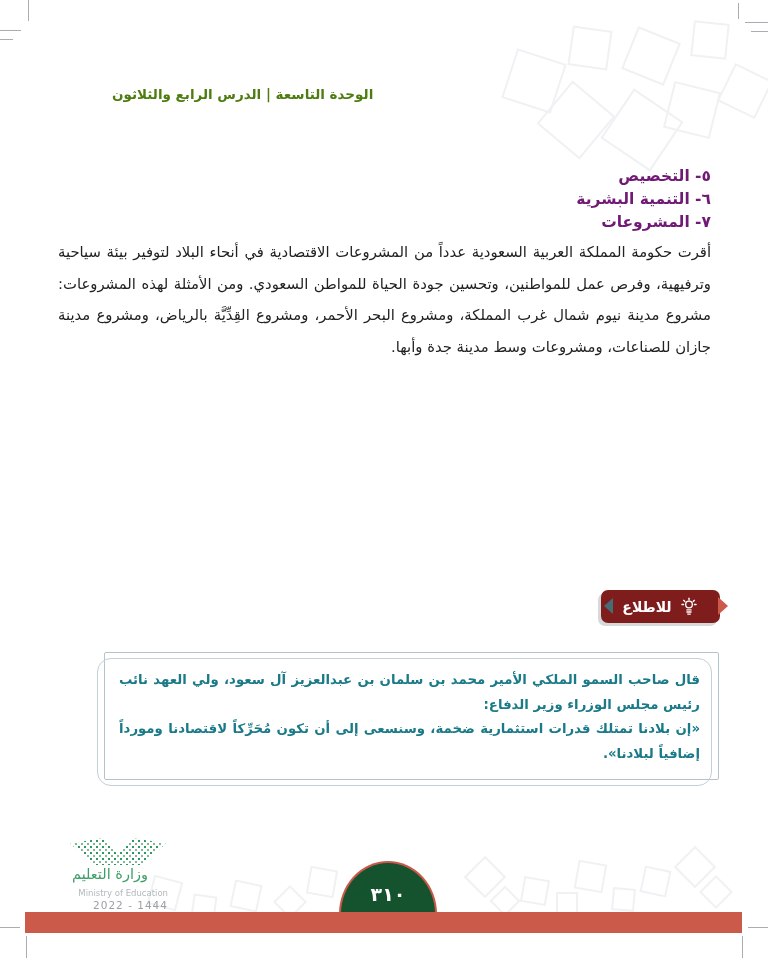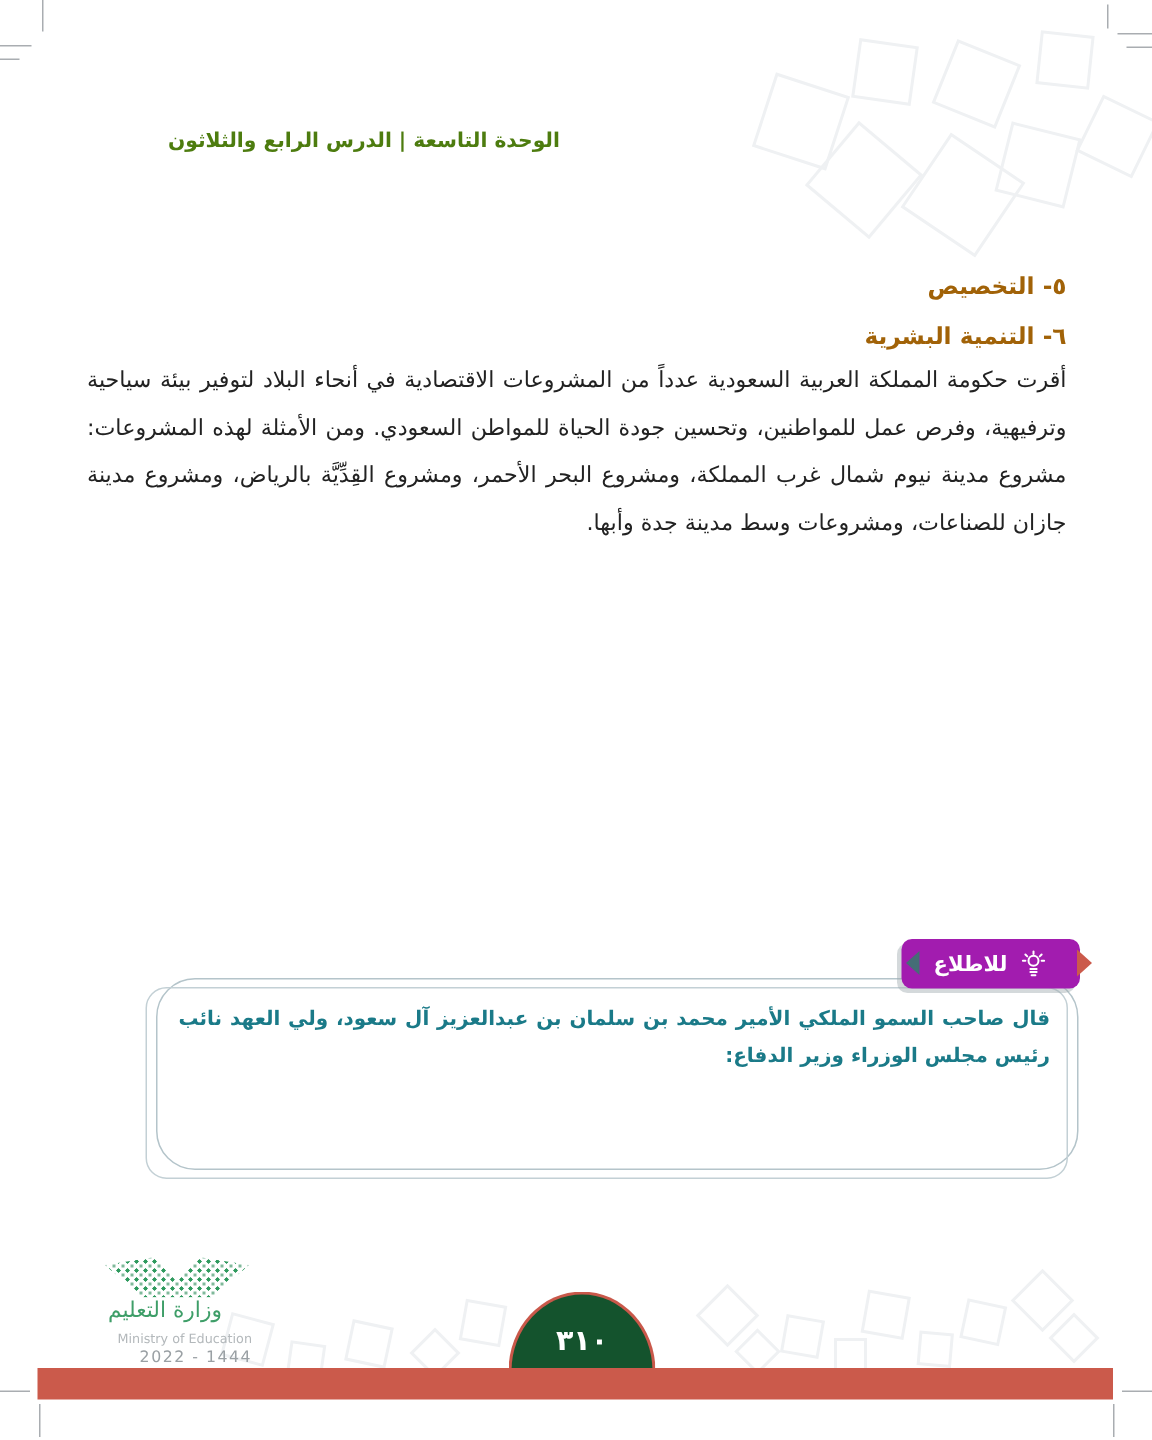--- a/index.html
+++ b/index.html
@@ -21,51 +21,51 @@
     direction:rtl;color:#4d7c0f;font-weight:bold;font-size:13.5px;
     letter-spacing:0;
   }
 
   
   .content{
     position:absolute;top:167px;right:57px;width:653px;
     direction:rtl;color:#1c1c1c;
   }
   .content h3{
-    margin:15px 0 5px 0;font-size:15.5px;font-weight:bold;color:#a16207;
+    margin:0 0 5px 0;font-size:15.5px;font-weight:bold;color:#701a75;
   }
   .content p{
     margin:0 0 17px 0;font-size:14.8px;line-height:31.5px;
     text-align:justify;text-align-last:right;color:#222;
   }
 
   
   .badge{
-    position:absolute;top:626px;left:601px;width:119px;height:33px;
-    background:#a21caf;border-radius:7px;
+    position:absolute;top:590px;left:601px;width:119px;height:33px;
+    background:#7f1d1d;border-radius:7px;
     box-shadow:-3px 3px 0 rgba(160,170,175,.45);
     display:flex;align-items:center;justify-content:center;gap:7px;
     direction:rtl;z-index:5;
   }
   .badge .arrow{
     position:absolute;right:-8px;top:7px;width:0;height:0;
     border-top:9px solid transparent;border-bottom:9px solid transparent;
     border-left:10px solid #cb5a4b;
   }
   .badge .notch{
     position:absolute;left:3px;top:8px;width:0;height:0;
     border-top:8px solid transparent;border-bottom:8px solid transparent;
     border-right:9px solid #456d76;
   }
   .badge-label{color:#fff;font-weight:bold;font-size:14px;}
 
   
   .callout-box{
     position:absolute;top:652px;left:104px;width:613px;height:126px;
-    border:1.6px solid #b4c4ca;border-radius:26px;background:#fff;z-index:3;
+    border:1.6px solid #b4c4ca;border-radius:2px;background:#fff;z-index:3;
   }
   .callout-box::before{
     content:"";position:absolute;left:-8px;top:5px;width:100%;height:100%;
     border:1.4px solid #c3d0d5;border-radius:14px;z-index:-1;
   }
   .callout-inner{
     padding:15px 18px 8px 14px;direction:rtl;color:#1a7a88;font-weight:bold;
     font-size:13.3px;line-height:24.5px;text-align:justify;text-align-last:right;
   }
   .callout-inner p{margin:0;}
@@ -142,20 +142,21 @@
 <div class="sq" style="left:612px;top:888px;width:19px;height:19px;transform:rotate(5deg);"></div>
 <div class="sq" style="left:642px;top:868px;width:23px;height:23px;transform:rotate(12deg);"></div>
 <div class="sq" style="left:680px;top:852px;width:26px;height:26px;transform:rotate(45deg);"></div>
 <div class="sq" style="left:704px;top:880px;width:20px;height:20px;transform:rotate(45deg);"></div>
 
 <div class="page-header">الوحدة التاسعة | الدرس الرابع والثلاثون</div>
 
 <div class="content">
   <h3>٥- التخصيص</h3>
   <h3>٦- التنمية البشرية</h3>
+  <h3>٧- المشروعات</h3>
   <p>أقرت حكومة المملكة العربية السعودية عدداً من المشروعات الاقتصادية في أنحاء البلاد لتوفير بيئة سياحية وترفيهية، وفرص عمل للمواطنين، وتحسين جودة الحياة للمواطن السعودي. ومن الأمثلة لهذه المشروعات: مشروع مدينة نيوم شمال غرب المملكة، ومشروع البحر الأحمر، ومشروع القِدِّيَّة بالرياض، ومشروع مدينة جازان للصناعات، ومشروعات وسط مدينة جدة وأبها.</p>
 </div>
 
 <div class="badge">
   <span class="arrow"></span>
   <svg class="bulb-icon" viewBox="0 0 24 24" fill="none" stroke="#ffffff" stroke-width="1.6" stroke-linecap="round">
     <circle cx="12" cy="9" r="4"></circle>
     <line x1="12" y1="1.5" x2="12" y2="3.5"></line>
     <line x1="5.5" y1="4" x2="7" y2="5.5"></line>
     <line x1="18.5" y1="4" x2="17" y2="5.5"></line>
@@ -165,20 +166,21 @@
     <line x1="9.5" y1="18" x2="14.5" y2="18"></line>
     <line x1="10.5" y1="20.5" x2="13.5" y2="20.5"></line>
   </svg>
   <span class="badge-label">للاطلاع</span>
   <span class="notch"></span>
 </div>
 
 <div class="callout-box">
   <div class="callout-inner">
     <p>قال صاحب السمو الملكي الأمير محمد بن سلمان بن عبدالعزيز آل سعود، ولي العهد نائب رئيس مجلس الوزراء وزير الدفاع:</p>
+    <p>«إن بلادنا تمتلك قدرات استثمارية ضخمة، وسنسعى إلى أن تكون مُحَرِّكاً لاقتصادنا ومورداً إضافياً لبلادنا».</p>
   </div>
 </div>
 
 <div class="logo-dots"></div>
 <div class="ministry-ar">وزارة التعليم</div>
 <div class="ministry-en">Ministry of Education</div>
 <div class="ministry-year">2022 - 1444</div>
 
 <div class="page-dome">
   <span class="page-num">٣١٠</span>

